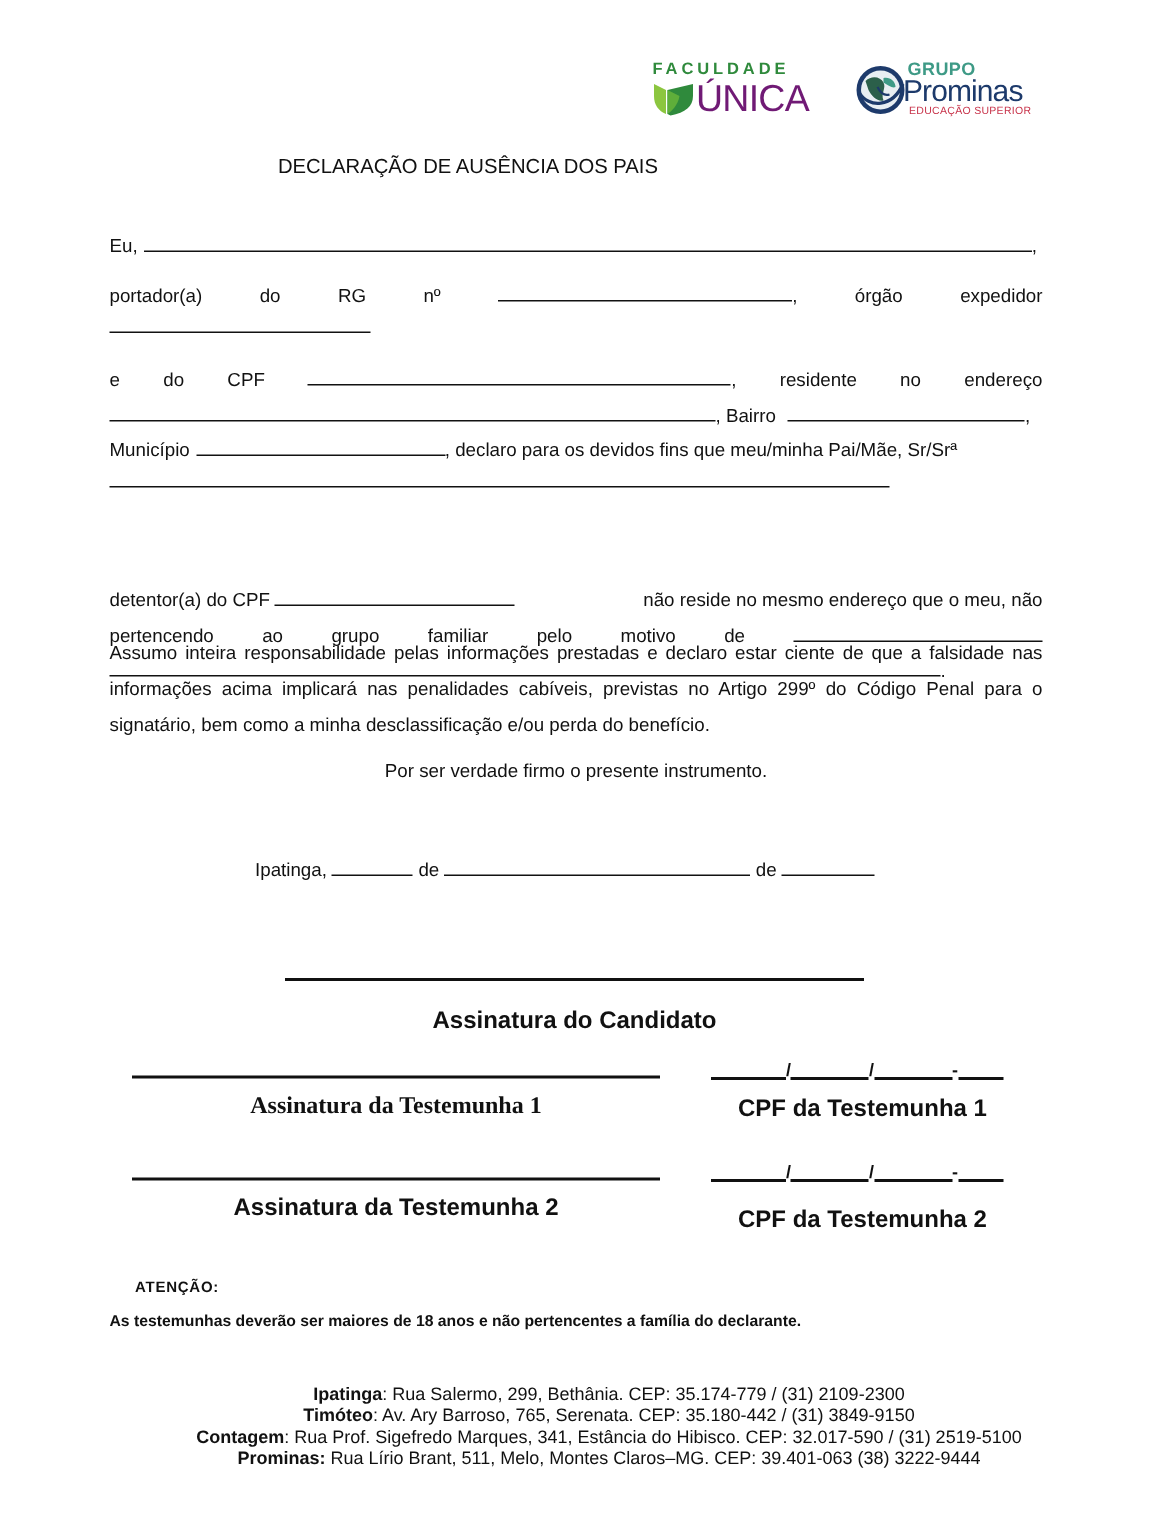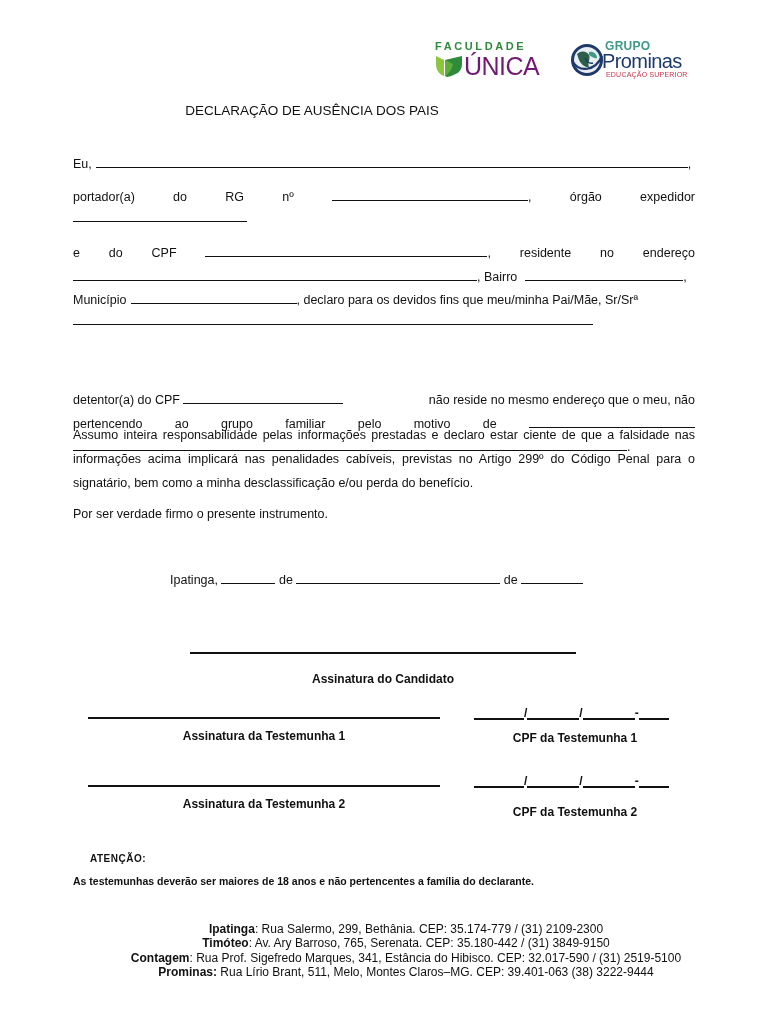--- a/index.html
+++ b/index.html
@@ -12,38 +12,38 @@
     .unica-mark { position: absolute; left: 1px; top: 14px; width: 28px; height: 24px; }
     .unica-text { position: absolute; left: 30px; top: 11px; font-size: 25px; color: #701a75; letter-spacing: -0.5px; line-height: 30px; }
     .logo-prominas { position: absolute; left: 135px; top: 0; width: 130px; height: 44px; }
     .globe { position: absolute; left: 0; top: 2px; width: 36px; height: 36px; }
     .pr-grupo { position: absolute; left: 36px; top: 0; font-size: 12px; color: #3e9a86; font-weight: bold; letter-spacing: 0.3px; line-height: 13px; }
     .pr-name { position: absolute; left: 33px; top: 9px; font-size: 20px; color: #1d3a6b; letter-spacing: -0.6px; line-height: 24px; }
     .pr-sub { position: absolute; left: 37px; top: 31px; font-size: 7px; color: #c8344b; letter-spacing: 0.2px; line-height: 8px; }
 
     .title { position: absolute; top: 103px; left: 0; width: 624px; text-align: center; font-size: 13.5px; font-weight: normal; }
 
-    .para { position: absolute; left: 73px; width: 622px; font-size: 12.5px; line-height: 23.5px; }
+    .para { position: absolute; left: 73px; width: 622px; font-size: 12.5px; line-height: 23.5px; text-align: center; }
     .line { display: flex; justify-content: space-between; white-space: nowrap; height: 23.5px; align-items: baseline; }
     .line.left { justify-content: flex-start; }
     .blank { display: inline-block; border-bottom: 1px solid #111; height: 12px; vertical-align: baseline; }
     .txt { white-space: pre; }
 
     .p1 { top: 153px; }
     .p2 { top: 186px; }
     .p3 { top: 242px; }
     .p4 { top: 361px; margin-top: 28px; }
     .p5 { top: 423px; line-height: 24px; text-align: justify; }
     .p6 { top: 503px; }
 
     .date-line { position: absolute; top: 572px; left: 170px; font-size: 12.5px; white-space: nowrap; }
 
     .sig-block { position: absolute; text-align: center; }
     .sig-line { border-bottom: 2px solid #111; height: 2px; }
-    .sig-label { font-size: 12px; font-weight: bold; margin-top: 18px; }
+    .sig-label { font-size: 16px; font-weight: bold; margin-top: 18px; }
     .cpf-line { display: flex; align-items: flex-end; height: 14px; font-weight: bold; font-size: 12px; }
     .cpf-seg { border-bottom: 2px solid #111; height: 12px; }
 
     .attention { position: absolute; top: 853px; left: 73px; font-size: 10px; font-weight: bold; letter-spacing: 0.5px; margin-left: 17px; }
     .attention-note { position: absolute; top: 875px; left: 73px; font-size: 10.5px; font-weight: bold; }
 
     .footer { position: absolute; top: 922px; left: 0; width: 768px; text-align: center; font-size: 12px; line-height: 14.3px; padding-left: 44px; }
     .footer b { font-weight: bold; }
   </style>
 </head>
@@ -159,21 +159,21 @@
   <span class="blank" style="width:62px;"></span>
 </div>
 
 <div class="sig-block" style="top:652px; left:190px; width:386px;">
   <div class="sig-line"></div>
   <div class="sig-label">Assinatura do Candidato</div>
 </div>
 
 <div class="sig-block" style="top:717px; left:88px; width:352px;">
   <div class="sig-line"></div>
-  <div class="sig-label" style="margin-top:10px;">Assinatura da Testemunha 1</div>
+  <div class="sig-label" style="margin-top:10px;font-family:Liberation Serif, serif;">Assinatura da Testemunha 1</div>
 </div>
 <div class="sig-block" style="top:706px; left:474px; width:202px;">
   <div class="cpf-line">
     <span class="cpf-seg" style="width:50px;"></span>
       <span>/</span>
     <span class="cpf-seg" style="width:52px;"></span>
       <span>/</span>
     <span class="cpf-seg" style="width:52px;"></span>
       <span>-</span>
     <span class="cpf-seg" style="width:30px;"></span>

